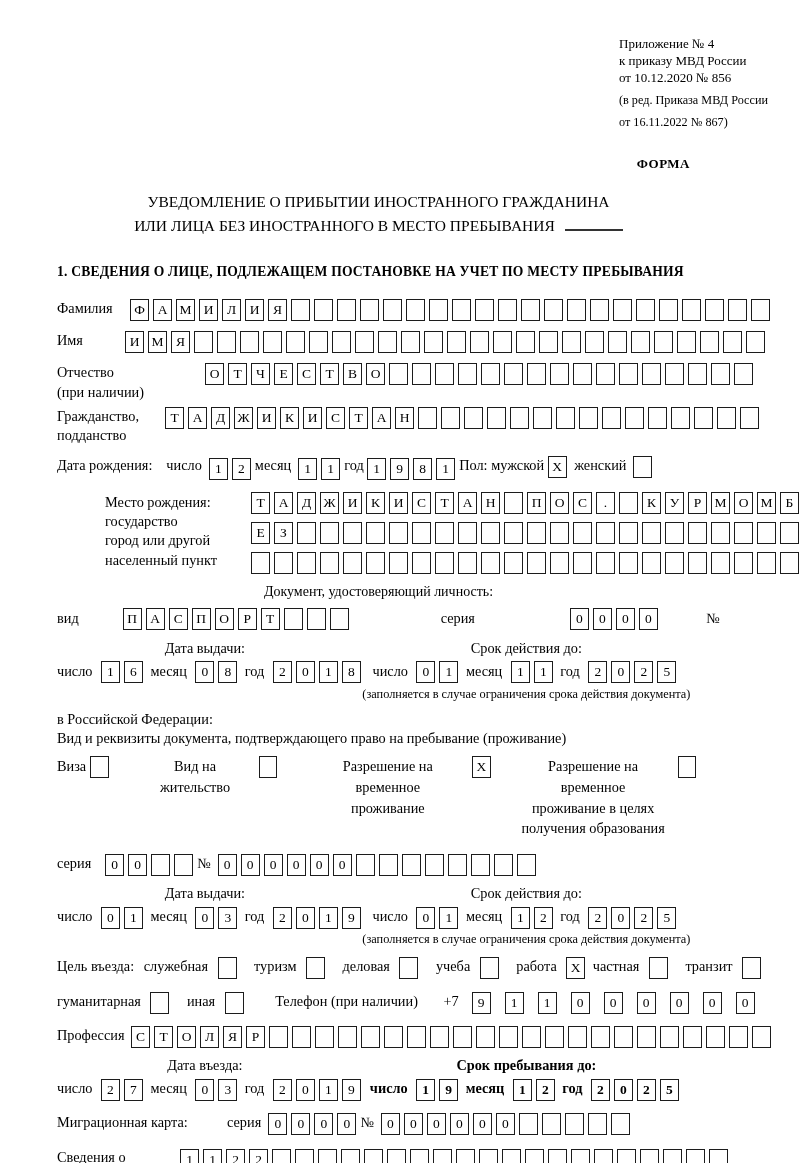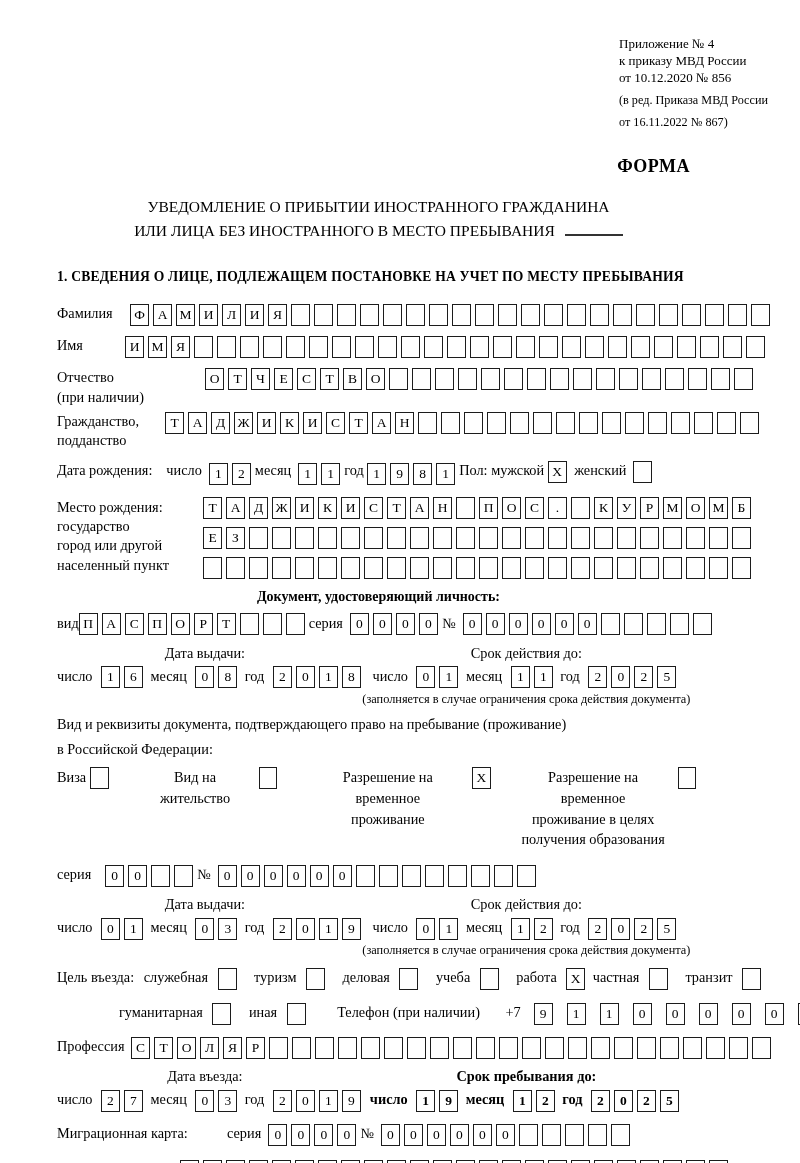--- a/index.html
+++ b/index.html
@@ -7,21 +7,21 @@
   body {
     width:800px; height:1163px;
     font-family:"Liberation Serif","DejaVu Serif",serif;
     color:#000; font-size:14px; overflow:hidden;
   }
   .page { padding:36px 24px 0 57px; width:724px; height:1163px; }
 
   
   .hdr { margin-left:562px; width:210px; font-size:13px; line-height:1.3; }
   .hdr .small { font-size:12.2px; margin-top:6px; }
-  .forma { text-align:right; font-weight:bold; font-size:18px; margin:26px 10px 0 0; letter-spacing:.5px; }
+  .forma { text-align:right; font-weight:bold; font-size:13px; margin:26px 10px 0 0; letter-spacing:.5px; }
 
   .title { text-align:center; font-weight:normal; font-size:15.5px; line-height:1.55; margin-top:18px; }
   .blank-line { display:inline-block; width:58px; border-bottom:2px solid #333; height:14px; margin-left:10px; }
 
   .sec-head { font-weight:bold; font-size:13.6px; margin-top:26px; letter-spacing:.2px; }
 
   
   .cell {
     display:inline-block; width:19px; height:22px;
     border:1.7px solid #1c1c1c; margin-right:4px;
@@ -31,33 +31,33 @@
   .cells { white-space:nowrap; display:inline-block; line-height:26px; }
 
   .row { display:flex; align-items:flex-start; margin-top:6px; }
   .lbl { font-size:14.3px; line-height:1.35; }
   .rowlbl { flex:none; }
 
   .w-surname { width:73px; padding-top:3px; }
   .w-name { width:68px; padding-top:3px; }
   .w-patro { width:148px; padding-top:3px; }
   .w-citiz { width:108px; padding-top:3px; }
-  .w-birthpl { width:146px; padding-top:3px; }
+  .w-birthpl { width:146px; padding-top:3px;margin-left:48px; }
 
   .inline-gap { display:inline-block; width:14px; }
 
   
   .dates { display:flex; margin-top:8px; }
   .dg { text-align:left; }
   .dg-head { text-align:center; font-size:14.3px; margin-bottom:2px; }
   .dg-line { white-space:nowrap; }
   .dg-line .lbl { margin-right:5px; }
   .dg-note { font-size:12.3px; text-align:center; margin-top:2px; }
 
-  .center-bold { text-align:center; font-weight:bold; font-size:14px; margin-top:8px; }
+  .center-bold { text-align:center; font-weight:normal; font-size:14px; margin-top:8px; }
 
   .permit-row { display:flex; align-items:flex-start; margin-top:8px; }
   .permit-label { text-align:center; font-size:14.3px; line-height:1.45; }
   .permit-item { display:flex; align-items:flex-start; }
   .permit-item .cell { margin-left:8px; }
 
   .purpose-line { margin-top:10px; white-space:nowrap; }
   .purpose-line .lbl { margin-right:6px; }
   .purpose-line .cell { margin-right:14px; }
 
@@ -136,21 +136,21 @@
     </span>
     <span>
       <span class="cells" style="display:block; margin-bottom:4px;"><span class="cell">Т</span><span class="cell">А</span><span class="cell">Д</span><span class="cell">Ж</span><span class="cell">И</span><span class="cell">К</span><span class="cell">И</span><span class="cell">С</span><span class="cell">Т</span><span class="cell">А</span><span class="cell">Н</span><span class="cell"></span><span class="cell">П</span><span class="cell">О</span><span class="cell">С</span><span class="cell">.</span><span class="cell"></span><span class="cell">К</span><span class="cell">У</span><span class="cell">Р</span><span class="cell">М</span><span class="cell">О</span><span class="cell">М</span><span class="cell">Б</span></span>
       <span class="cells" style="display:block; margin-bottom:4px;"><span class="cell">Е</span><span class="cell">З</span><span class="cell"></span><span class="cell"></span><span class="cell"></span><span class="cell"></span><span class="cell"></span><span class="cell"></span><span class="cell"></span><span class="cell"></span><span class="cell"></span><span class="cell"></span><span class="cell"></span><span class="cell"></span><span class="cell"></span><span class="cell"></span><span class="cell"></span><span class="cell"></span><span class="cell"></span><span class="cell"></span><span class="cell"></span><span class="cell"></span><span class="cell"></span><span class="cell"></span></span>
       <span class="cells" style="display:block;"><span class="cell"></span><span class="cell"></span><span class="cell"></span><span class="cell"></span><span class="cell"></span><span class="cell"></span><span class="cell"></span><span class="cell"></span><span class="cell"></span><span class="cell"></span><span class="cell"></span><span class="cell"></span><span class="cell"></span><span class="cell"></span><span class="cell"></span><span class="cell"></span><span class="cell"></span><span class="cell"></span><span class="cell"></span><span class="cell"></span><span class="cell"></span><span class="cell"></span><span class="cell"></span><span class="cell"></span></span>
     </span>
   </div>
 
   <div class="center-bold">Документ, удостоверяющий личность:</div>
 
-  <div class="row" style="align-items:center; white-space:nowrap;">
+  <div class="row" style="align-items:center; white-space:nowrap;gap:44px;">
     <span class="lbl" style="width:52px;">вид</span>
     <span class="cells"><span class="cell">П</span><span class="cell">А</span><span class="cell">С</span><span class="cell">П</span><span class="cell">О</span><span class="cell">Р</span><span class="cell">Т</span><span class="cell"></span><span class="cell"></span><span class="cell"></span></span>
     <span class="inline-gap" style="width:10px;"></span>
     <span class="lbl">серия</span>&nbsp;&nbsp;
     <span class="cells"><span class="cell">0</span><span class="cell">0</span><span class="cell">0</span><span class="cell">0</span></span>
     <span class="lbl">№</span>&nbsp;&nbsp;
     <span class="cells"><span class="cell">0</span><span class="cell">0</span><span class="cell">0</span><span class="cell">0</span><span class="cell">0</span><span class="cell">0</span><span class="cell"></span><span class="cell"></span><span class="cell"></span><span class="cell"></span><span class="cell"></span></span>
   </div>
 
   <div class="dates">
@@ -173,22 +173,22 @@
         <span class="lbl">месяц</span>
         <span class="cells"><span class="cell">1</span><span class="cell">1</span></span>
         <span class="lbl">год</span>
         <span class="cells"><span class="cell">2</span><span class="cell">0</span><span class="cell">2</span><span class="cell">5</span></span>
       </div>
       <div class="dg-note">(заполняется в случае ограничения срока действия документа)</div>
     </div>
   </div>
 
   <div style="margin-top:8px;">
+    <div class="lbl" style="margin-top:6px;">в Российской Федерации:</div>
     <div class="lbl">Вид и реквизиты документа, подтверждающего право на пребывание (проживание)</div>
-    <div class="lbl" style="margin-top:6px;">в Российской Федерации:</div>
   </div>
 
   <div class="permit-row">
     <div class="permit-item">
       <span class="permit-label">Виза</span>
       <span class="cell" style="margin-left:4px;"></span>
     </div>
     <div class="permit-item" style="margin-left:26px;">
       <span class="permit-label">Вид на жительство</span>
       <span class="cell"></span>
@@ -254,21 +254,21 @@
     <span class="lbl">учеба</span>
     <span class="cell"></span>
     <span class="lbl">работа</span>
     <span class="cell" style="margin-right:4px;">X</span>
     <span class="lbl">частная</span>
     <span class="cell"></span>
     <span class="lbl">транзит</span>
     <span class="cell"></span>
   </div>
 
-  <div class="purpose-line" style="margin-left:62px;">
+  <div class="purpose-line" style="">
     <span class="lbl">гуманитарная</span>
     <span class="cell"></span>
     <span class="lbl">иная</span>
     <span class="cell"></span>
     <span class="lbl" style="margin-left:14px; margin-right:22px;">Телефон (при наличии)</span>
     <span class="lbl">+7</span>&nbsp;
     <span class="cells"><span class="cell">9</span><span class="cell">1</span><span class="cell">1</span><span class="cell">0</span><span class="cell">0</span><span class="cell">0</span><span class="cell">0</span><span class="cell">0</span><span class="cell">0</span></span>
   </div>
 
   <div class="row" style="margin-top:8px; align-items:center;">

